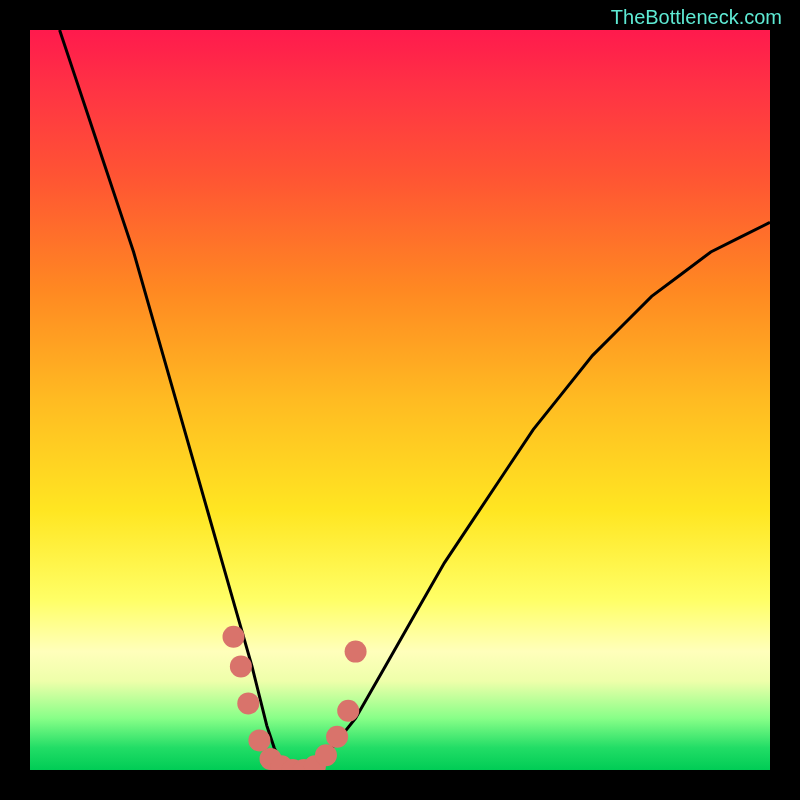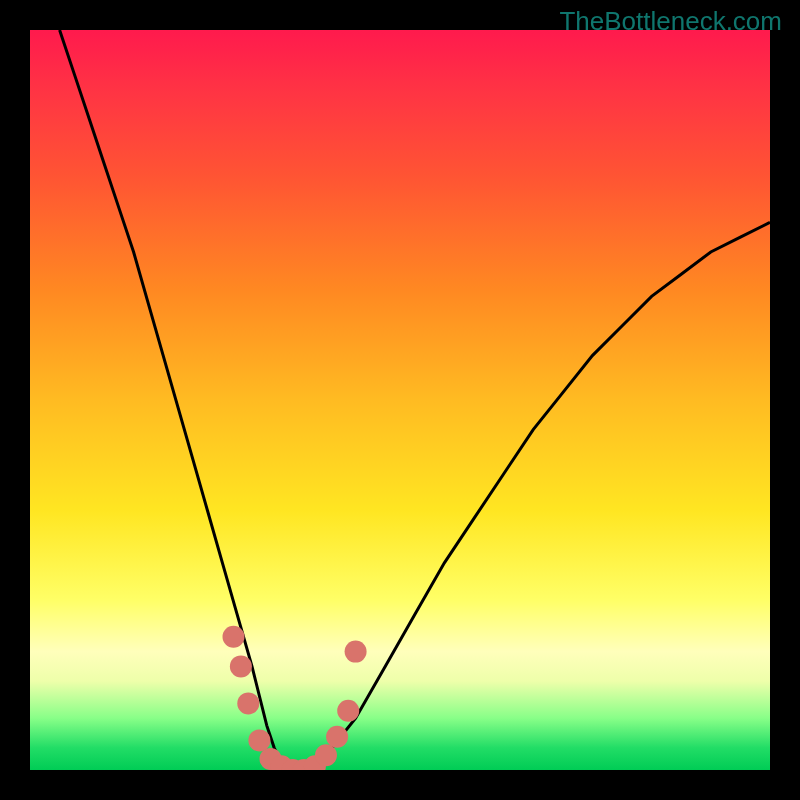--- a/index.html
+++ b/index.html
@@ -8,22 +8,22 @@
     width: 800px;
     height: 800px;
     background: #000;
     position: relative;
     font-family: Arial, sans-serif;
   }
   .watermark {
     position: absolute;
     top: 6px;
     right: 18px;
-    color: #0f766e;
-    font-size: 26px;
+    color: #5eead4;
+    font-size: 20px;
     z-index: 10;
   }
   .plot-area {
     position: absolute;
     left: 30px;
     top: 30px;
     width: 740px;
     height: 740px;
     background: linear-gradient(to bottom,
       #ff1a4d 0%,

